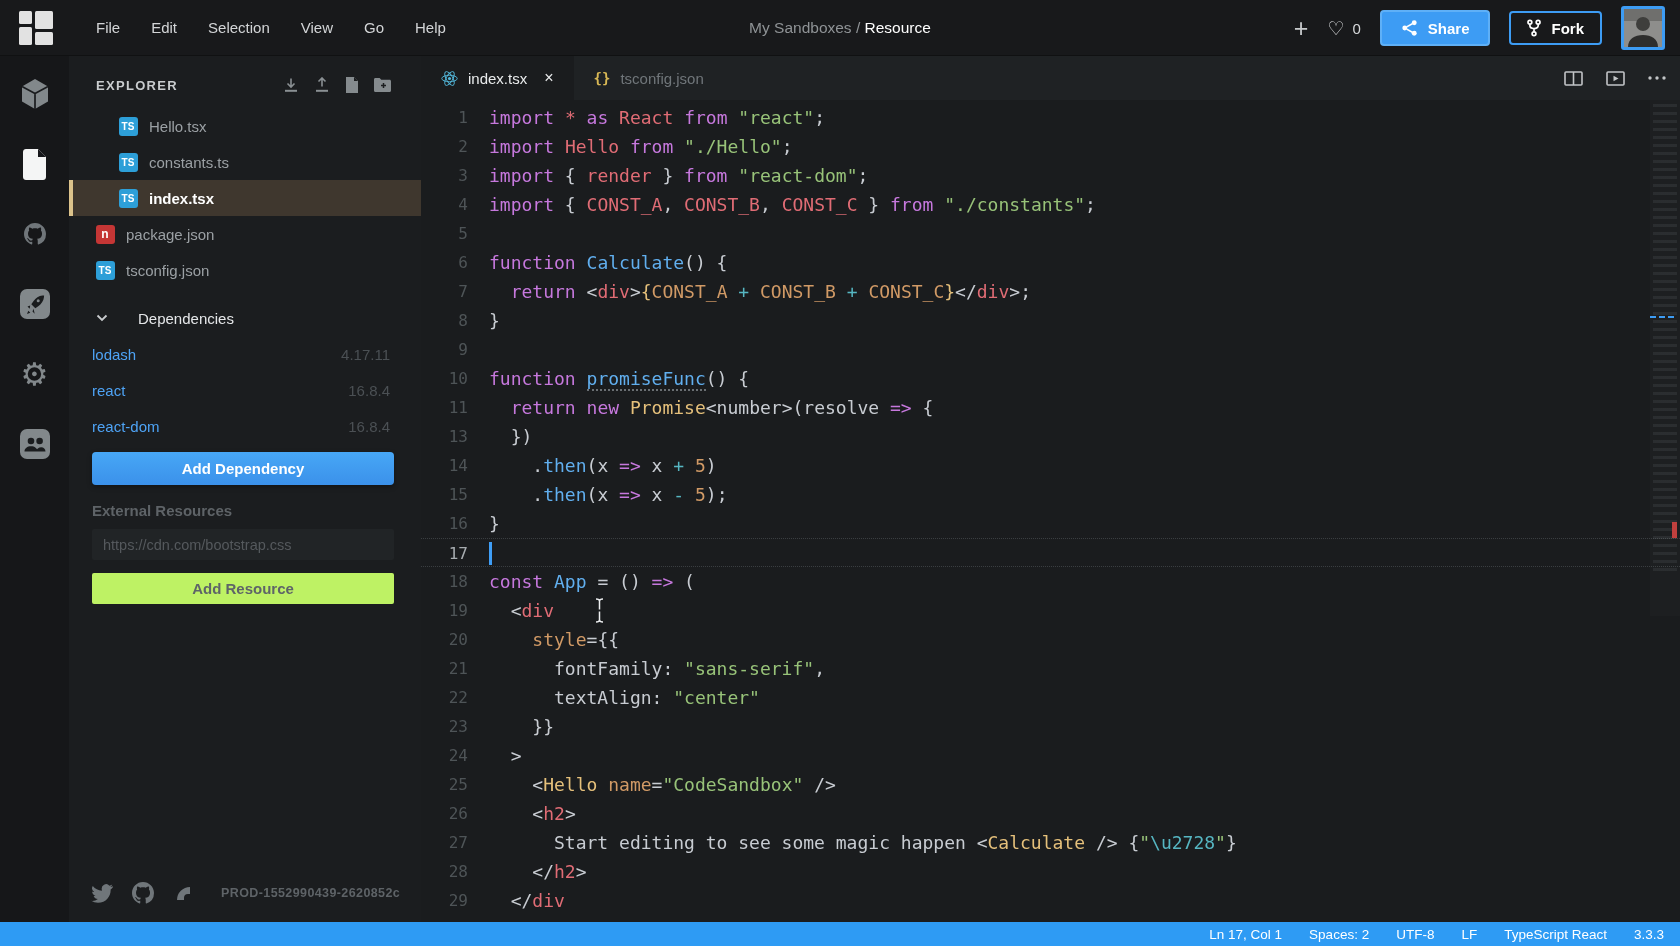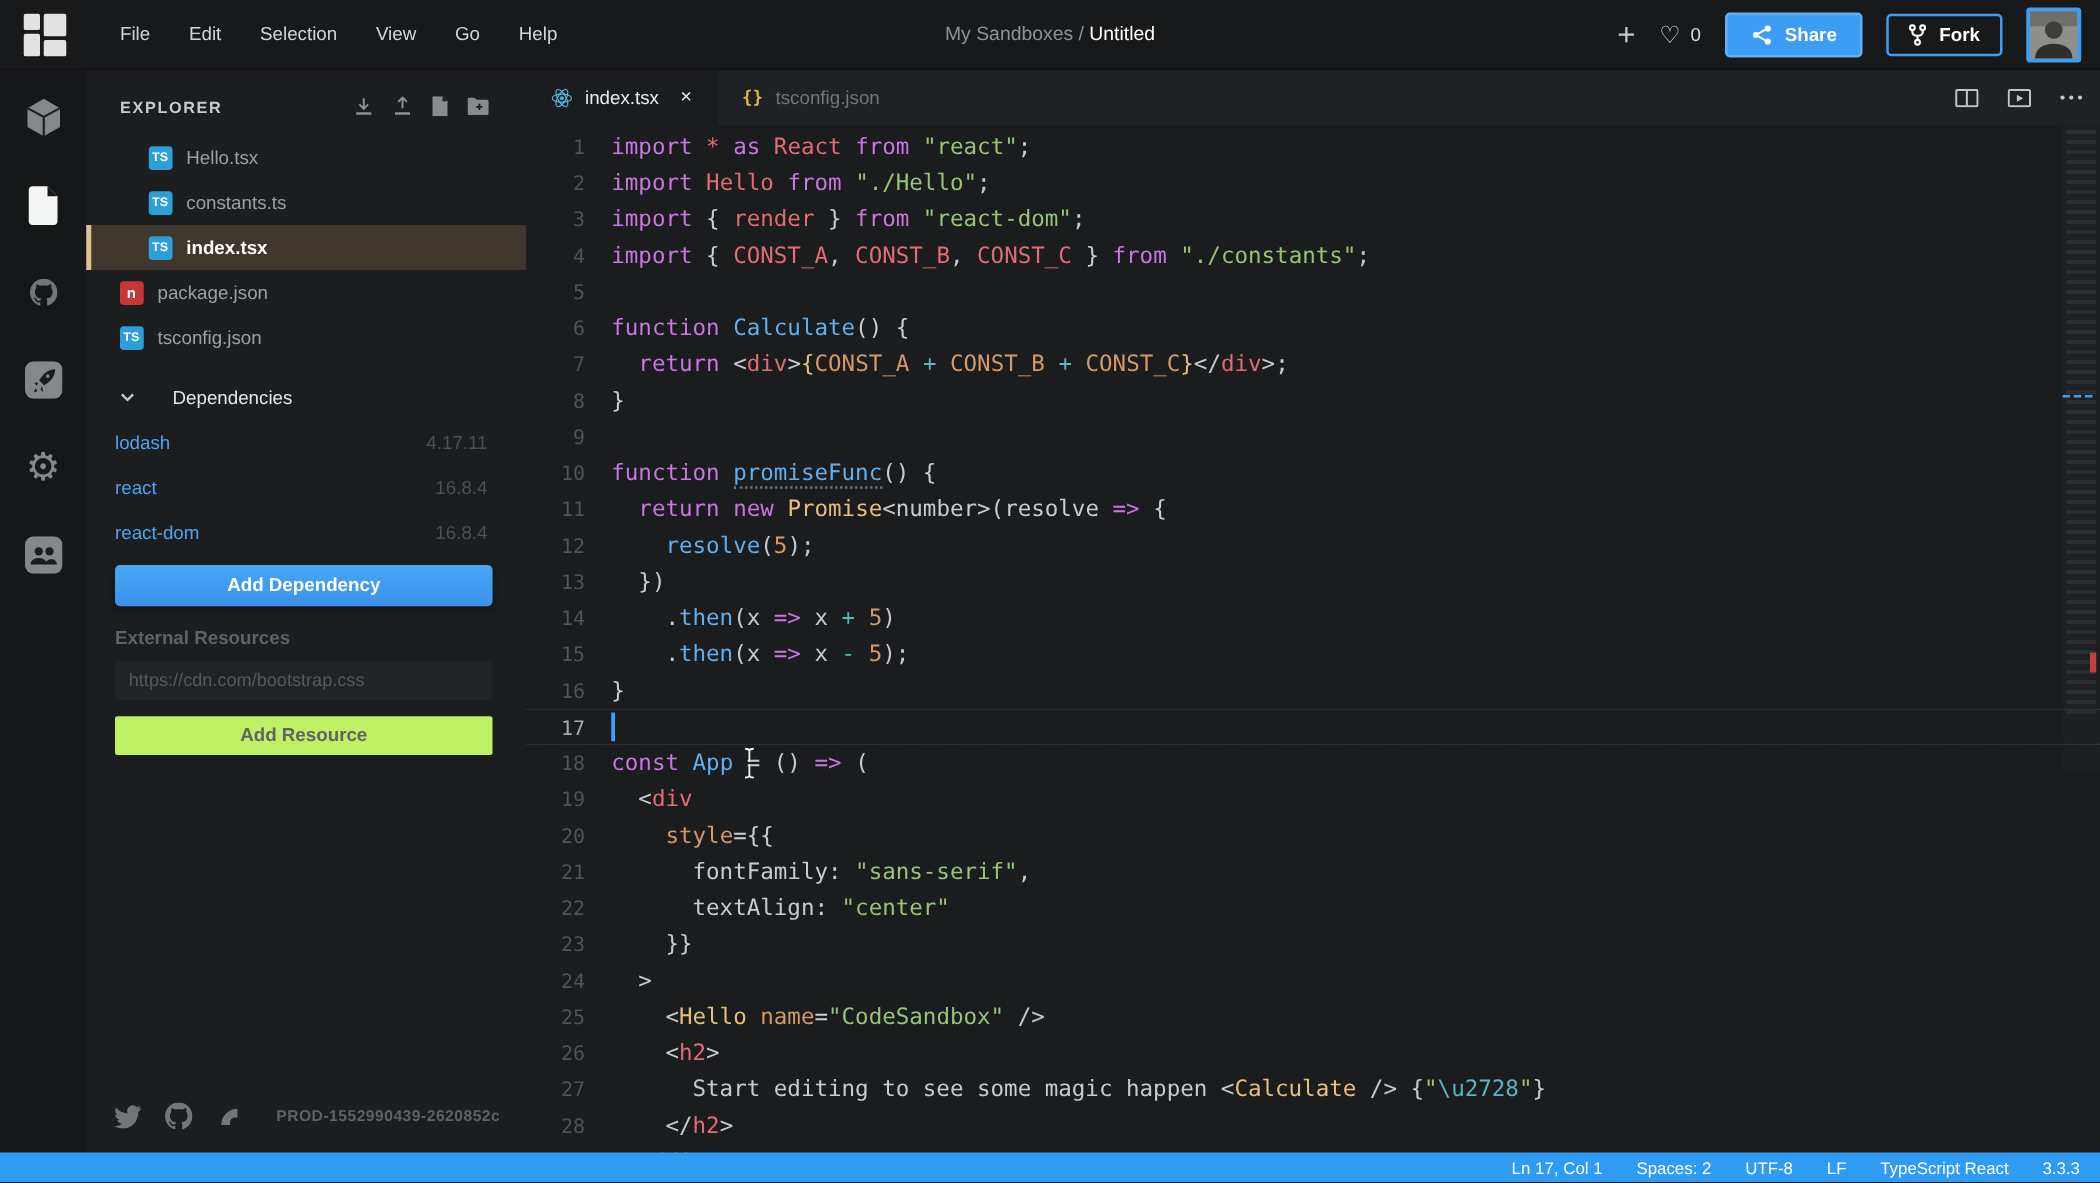--- a/index.html
+++ b/index.html
@@ -123,21 +123,21 @@
     </div>
     <nav class="menu-bar" id="menu-bar">
         <span class="menu-item">File</span>
         <span class="menu-item">Edit</span>
         <span class="menu-item">Selection</span>
         <span class="menu-item">View</span>
         <span class="menu-item">Go</span>
         <span class="menu-item">Help</span>
       </nav>
     <div class="tb-title">
-      <span class="bc">My Sandboxes / </span><span class="tt">Untitled</span>
+      <span class="bc">My Sandboxes / </span><span class="tt">Resource</span>
     </div>
     <div class="tb-actions">
       <span class="plus">+</span>
       <span class="likes">
         <span class="heart">♡</span>
         <span>0</span>
       </span>
       <button class="btn-share">
         <span style="display:flex;">
           <svg width="17" height="18" viewBox="0 0 18 18">
@@ -407,24 +407,20 @@
         </div>
         <div class="cl">
           <span class="num">10</span>
           <span class="txt"><span class="t-kw">function</span><span class="t-pl"> </span><span class="t-fnu">promiseFunc</span><span class="t-pl">() {</span></span>
         </div>
         <div class="cl">
           <span class="num">11</span>
           <span class="txt"><span class="t-pl">  </span><span class="t-kw">return</span><span class="t-pl"> </span><span class="t-kw">new</span><span class="t-pl"> </span><span class="t-gold">Promise</span><span class="t-pl">&lt;number&gt;(resolve </span><span class="t-kw">=&gt;</span><span class="t-pl"> {</span></span>
         </div>
         <div class="cl">
-          <span class="num">12</span>
-          <span class="txt"><span class="t-pl">    </span><span class="t-fn">resolve</span><span class="t-pl">(</span><span class="t-or">5</span><span class="t-pl">);</span></span>
-        </div>
-        <div class="cl">
           <span class="num">13</span>
           <span class="txt"><span class="t-pl">  })</span></span>
         </div>
         <div class="cl">
           <span class="num">14</span>
           <span class="txt"><span class="t-pl">    .</span><span class="t-fn">then</span><span class="t-pl">(x </span><span class="t-kw">=&gt;</span><span class="t-pl"> x </span><span class="t-op">+</span><span class="t-pl"> </span><span class="t-or">5</span><span class="t-pl">)</span></span>
         </div>
         <div class="cl">
           <span class="num">15</span>
           <span class="txt"><span class="t-pl">    .</span><span class="t-fn">then</span><span class="t-pl">(x </span><span class="t-kw">=&gt;</span><span class="t-pl"> x </span><span class="t-op">-</span><span class="t-pl"> </span><span class="t-or">5</span><span class="t-pl">);</span></span>

